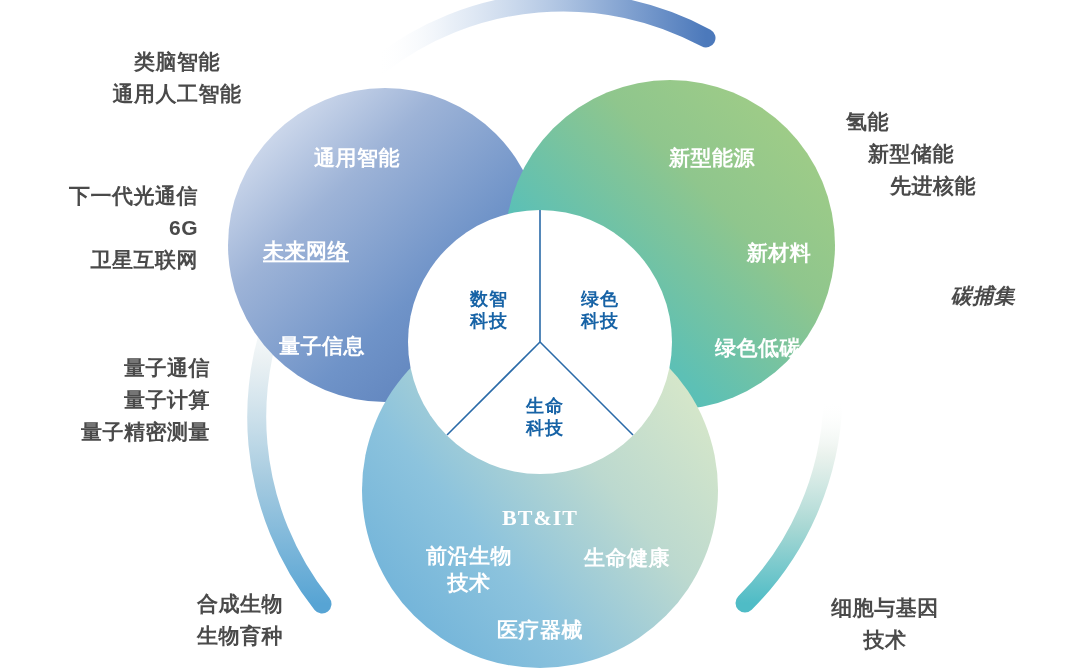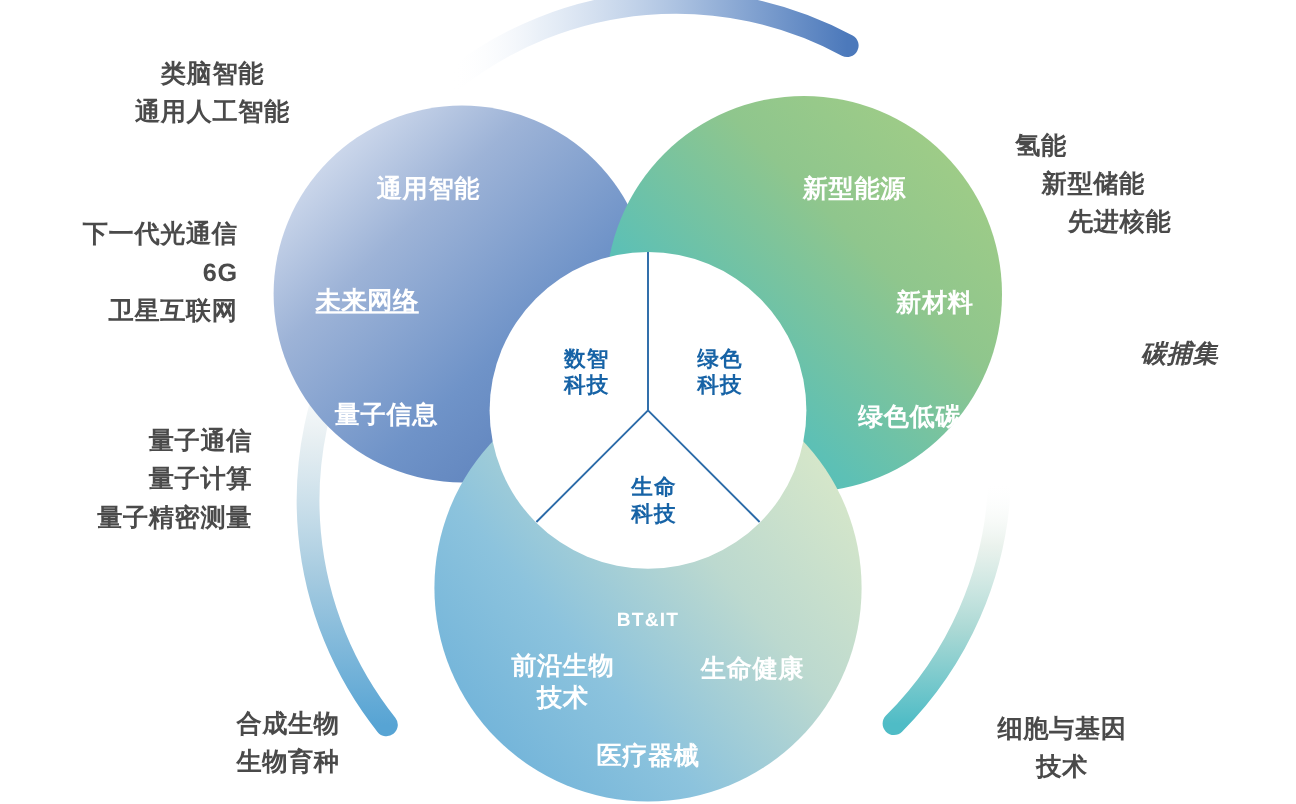--- a/index.html
+++ b/index.html
@@ -30,21 +30,21 @@
     position:absolute;
     color:#ffffff;
     font-weight:bold;
     font-size:21px;
     line-height:1.3;
     text-align:center;
     white-space:pre-line;
     transform:translate(-50%,-50%);
     letter-spacing:0.5px;
   }
-  .inner-label.latin{font-size:16px;letter-spacing:1px;}
+  .inner-label.latin{font-size:22px;letter-spacing:1px;font-family:Liberation Serif, serif;}
 
   .core-label{
     position:absolute;
     color:#1763a6;
     font-weight:bold;
     font-size:18px;
     line-height:1.22;
     text-align:center;
     white-space:pre-line;
     transform:translate(-50%,-50%);

